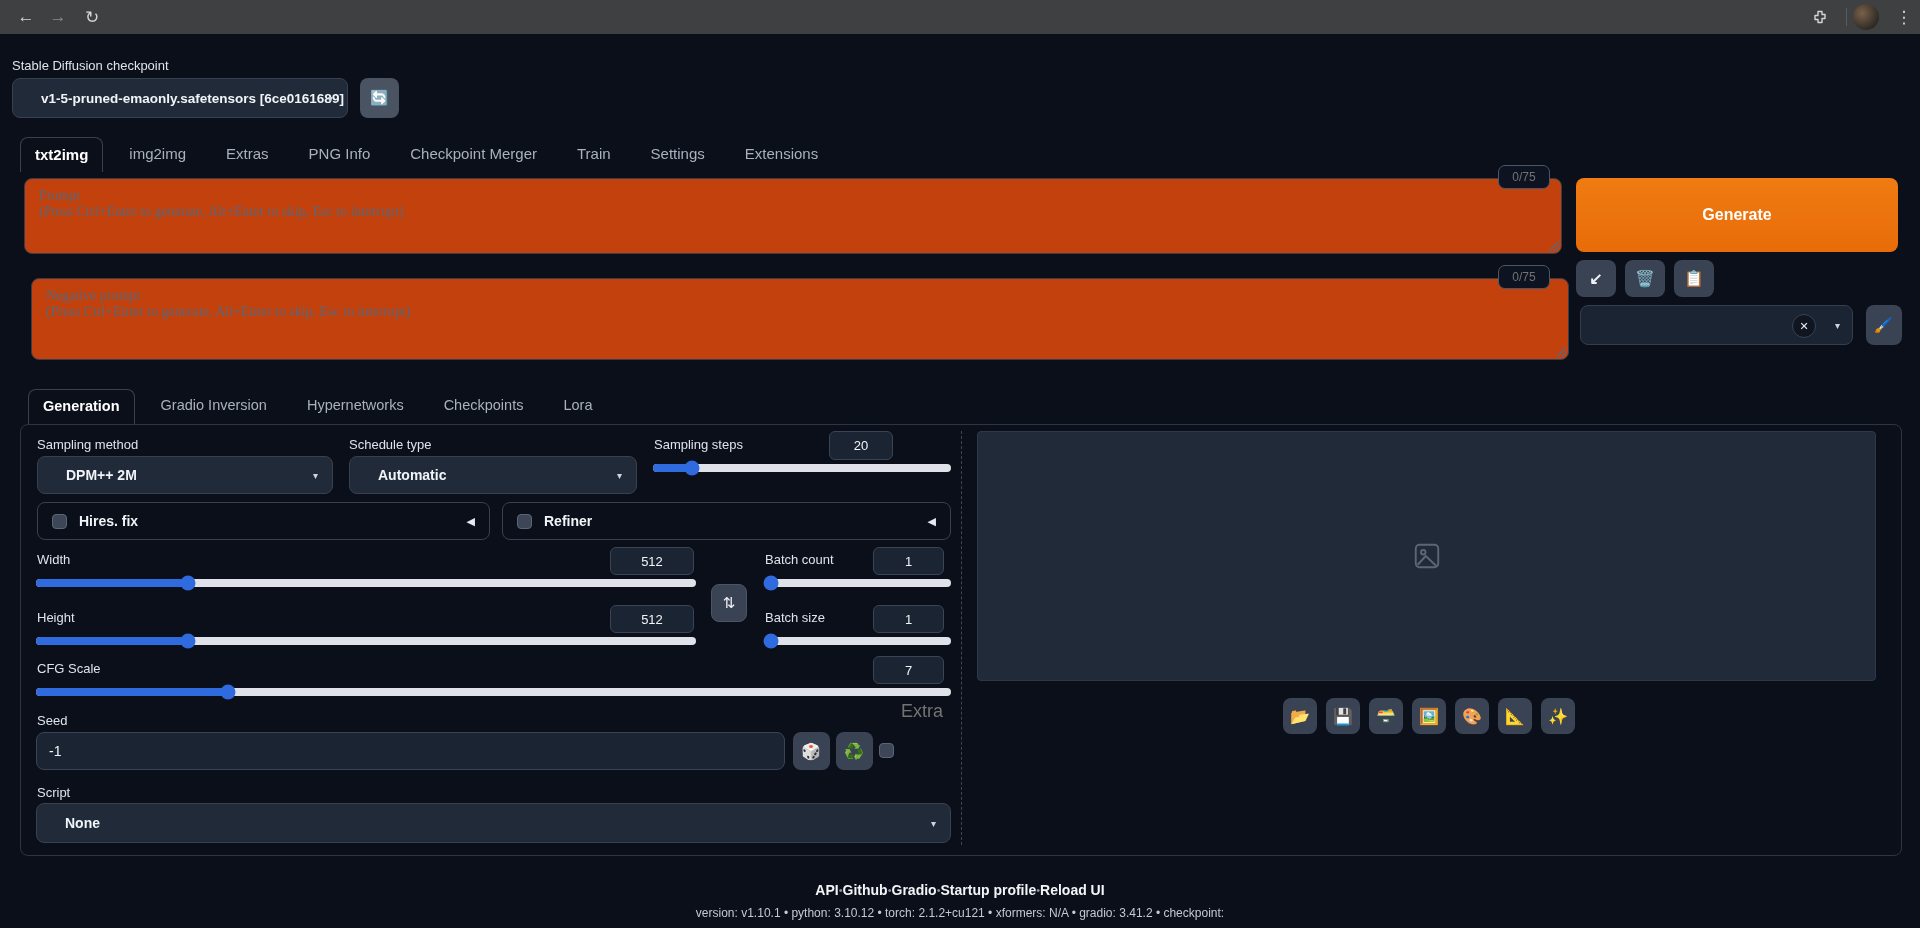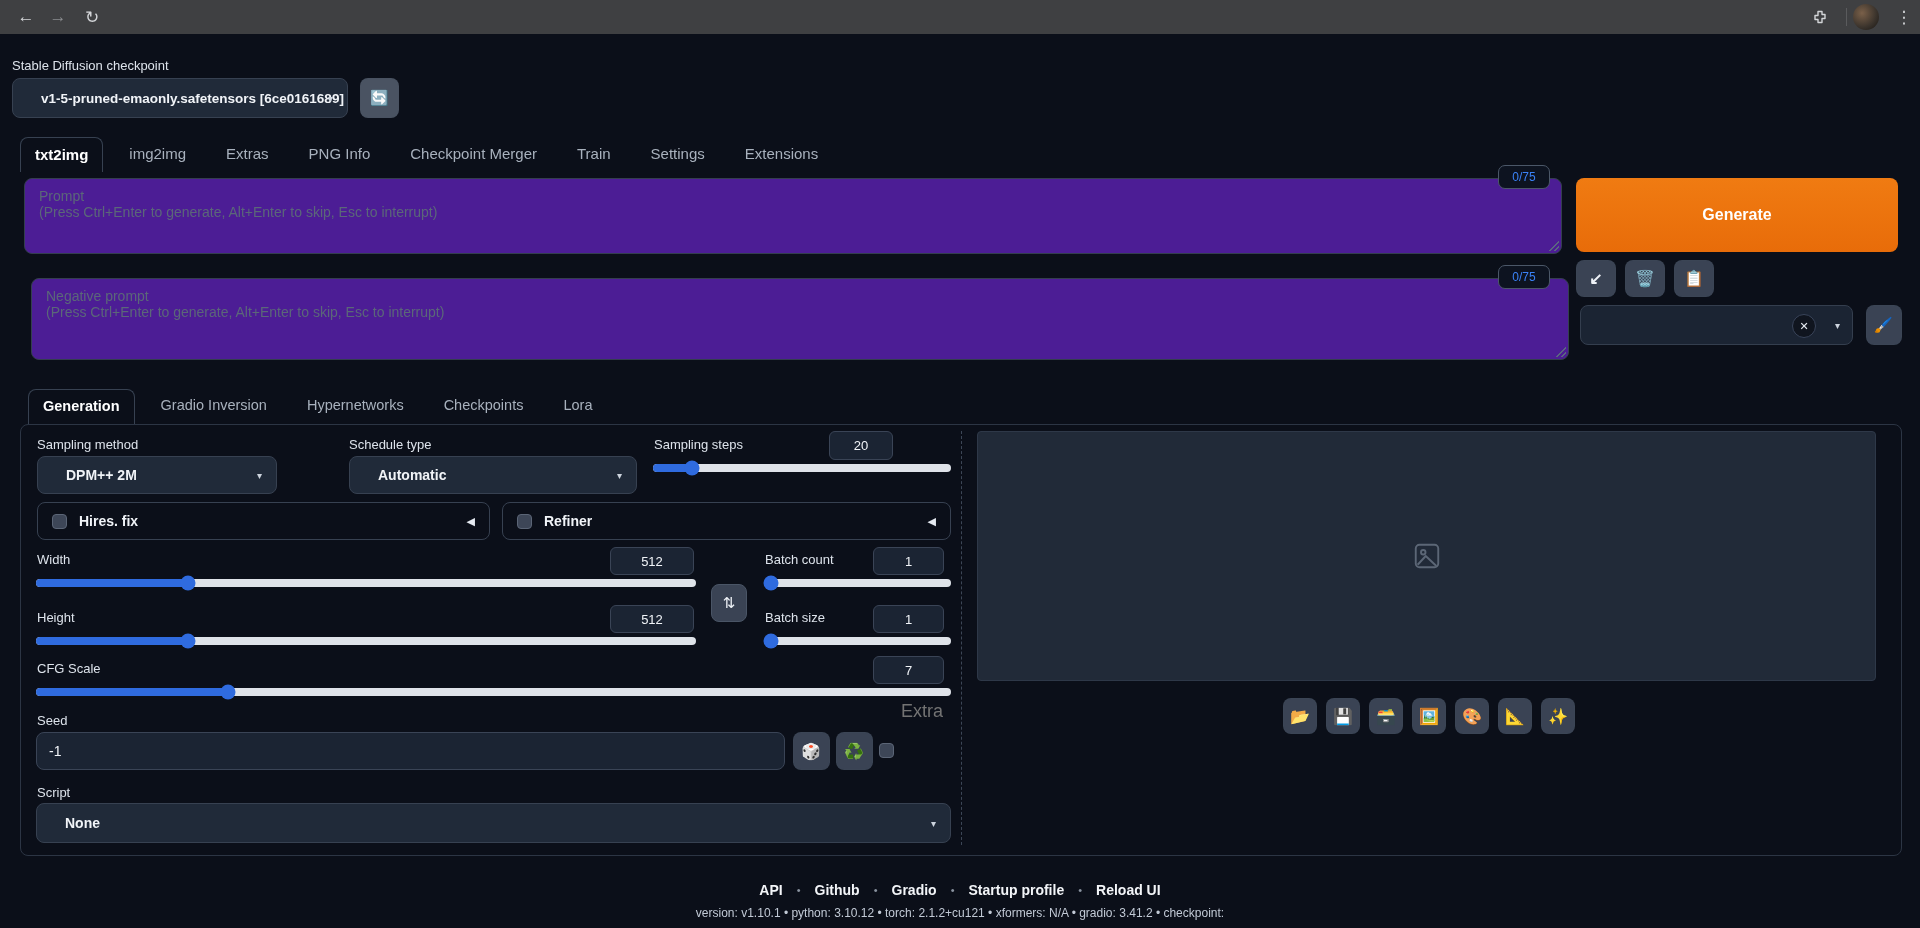--- a/index.html
+++ b/index.html
@@ -23,29 +23,29 @@
   
   .lbl { font-size:13px; color:#dde3eb; }
   .block { background:#1b2433; border:1px solid #343e4e; border-radius:8px; }
   .dd { background:#202a39; border:1px solid #374151; border-radius:8px;
     display:flex; align-items:center; color:#f1f4f8; cursor:pointer; }
   .dd .val { margin-left:28px; font-size:14px; font-weight:600; }
   .dd .caret { position:absolute; right:14px; font-size:10px; color:#cdd4de; }
   .num { background:#1b2433; border:1px solid #3a4456; border-radius:6px;
     color:#f1f4f8; text-align:center; font-size:13px; width:100%; height:100%;
     font-family:"Liberation Sans", sans-serif; }
-  textarea.ta { width:100%; height:100%; background:#4c1d95; border:1px solid #343e4e;
+  textarea.ta { width:100%; height:100%; background:#c2410c; border:1px solid #343e4e;
     border-radius:8px; resize:none; padding:9px 14px; font-size:14px; color:#e8edf4;
-    font-family:Liberation Sans, sans-serif; outline:none; }
+    font-family:Liberation Serif, serif; outline:none; }
   textarea.ta::placeholder { color:#5b6779; }
   .resize-h { position:absolute; right:3px; bottom:3px; width:12px; height:12px;
     background:linear-gradient(135deg, transparent 0 55%, #5a6680 55% 63%,
       transparent 63% 78%, #5a6680 78% 86%, transparent 86%); }
   .counter { background:#0d1320; border:1px solid #4b5768; border-radius:7px;
-    color:#3b82f6; font-size:12px; display:flex; align-items:center;
+    color:#737373; font-size:12px; display:flex; align-items:center;
     justify-content:center; z-index:3; }
   .btn-sm { background:#3a4354; border:1px solid #46516322; border-radius:8px;
     display:flex; align-items:center; justify-content:center; font-size:16px;
     color:#eef2f7; cursor:pointer; }
   .slider-track { background:#dfe3e9; border-radius:4px; cursor:pointer; }
   .slider-fill { position:absolute; left:0; top:0; bottom:0; border-radius:4px;
     background:#2f6bdf; }
   .slider-knob { position:absolute; top:50%; width:15px; height:15px; border-radius:50%;
     background:#2f6bdf; transform:translate(-50%,-50%); cursor:pointer; }
   .cb { background:#3d4657; border:1px solid #5b6576; border-radius:4px;
@@ -62,21 +62,21 @@
   .collapse-box .t { margin-left:12px; font-size:14px; font-weight:600; color:#f1f4f8; }
   .collapse-box .arr { position:absolute; right:14px; font-size:11px; color:#e6ebf2; }
 
   .gen-btn { background:linear-gradient(180deg,#f07b12,#e86c09); border-radius:8px;
     display:flex; align-items:center; justify-content:center; color:#fff;
     font-size:16px; font-weight:700; cursor:pointer; }
   .panel { border:1px solid #2c3544; border-radius:8px; }
   .divider { border-left:1px dashed #3c4656; }
   .gallery { background:#212a38; border:1px solid #2e3848; border-radius:4px;
     display:flex; align-items:center; justify-content:center; }
-  .footer-links { display:flex; gap:14px; align-items:center; justify-content:center; }
+  .footer-links { display:flex; align-items:center; justify-content:center; }
   .footer-links .lk { font-size:14px; font-weight:700; color:#f3f5f8; cursor:pointer; }
   .footer-links .dot { font-size:11px; color:#8a93a0; }
   .version { text-align:center; font-size:12px; color:#c2cad6; }
 </style>
 </head>
 <body>
 
 <div class="abs browser">
   <div class="abs nav-ic" style="left:12px">←</div>
   <div class="abs nav-ic dim" style="left:44px">→</div>
@@ -149,21 +149,21 @@
   <div class="tab" style="font-size:14.5px">Gradio Inversion</div>
   <div class="tab" style="font-size:14.5px">Hypernetworks</div>
   <div class="tab" style="font-size:14.5px">Checkpoints</div>
   <div class="tab" style="font-size:14.5px">Lora</div>
 </div>
 
 <div class="abs panel" style="left:20px;top:424px;width:1882px;height:432px"></div>
 <div class="abs divider" style="left:961px;top:431px;height:414px"></div>
 
 <div class="abs lbl" style="left:37px;top:437px">Sampling method</div>
-<div class="abs dd" style="left:37px;top:456px;width:240px;height:38px">
+<div class="abs dd" style="left:37px;top:456px;width:296px;height:38px">
   <span class="val">DPM++ 2M</span>
   <span class="caret">▾</span>
 </div>
 <div class="abs lbl" style="left:349px;top:437px">Schedule type</div>
 <div class="abs dd" style="left:349px;top:456px;width:288px;height:38px">
   <span class="val">Automatic</span>
   <span class="caret">▾</span>
 </div>
 <div class="abs lbl" style="left:654px;top:437px">Sampling steps</div>
 <div class="abs" style="left:829px;top:431px;width:64px;height:29px">

